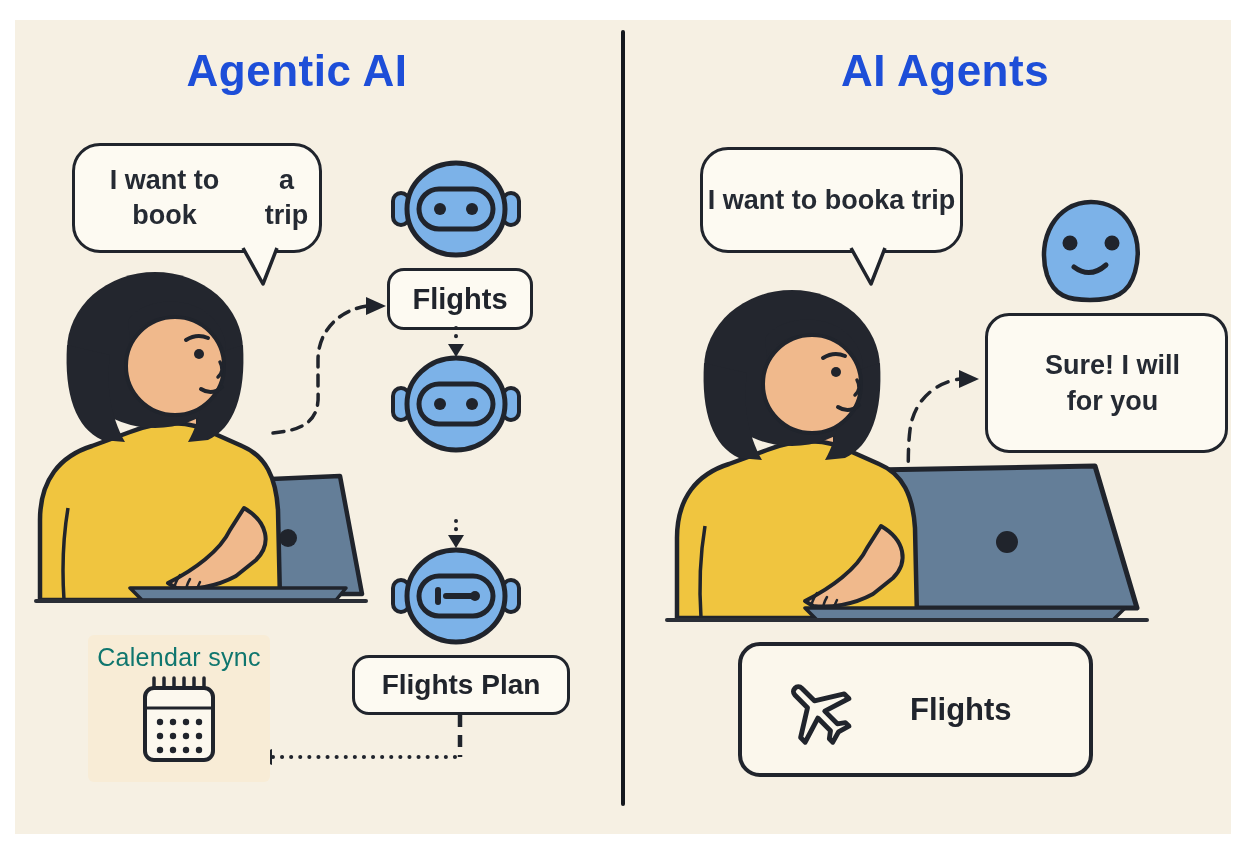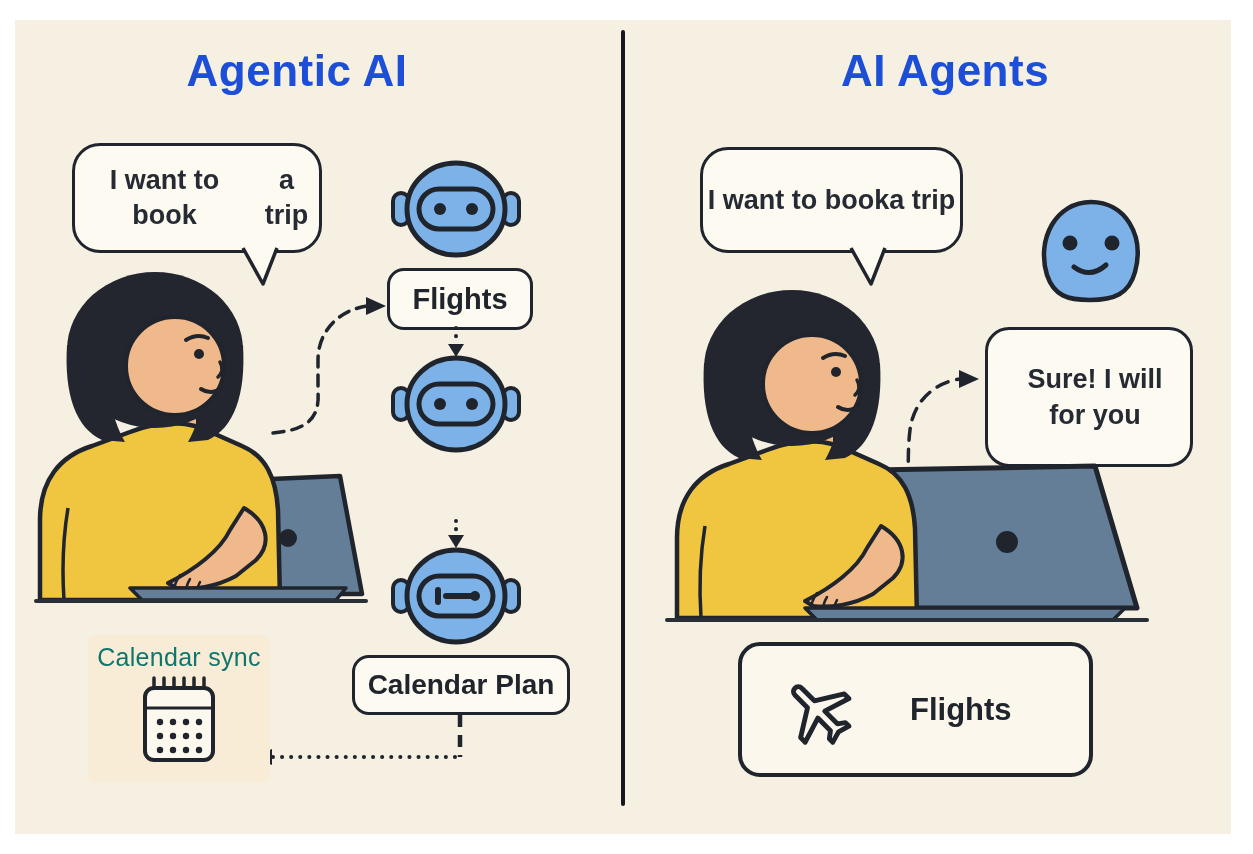--- a/index.html
+++ b/index.html
@@ -154,21 +154,21 @@
 
     <svg class="abs" style="left:427px; top:499px;" width="28" height="30" viewBox="0 0 28 30">
       <path d="M14,2 L14,16" stroke="#20242c" stroke-width="4" stroke-dasharray="0.1 8" stroke-linecap="round" fill="none"></path>
       <polygon points="6,16 22,16 14,29" fill="#20242c"></polygon>
     </svg>
 
     <svg class="abs" style="left:376px; top:526px;" width="130" height="100" viewBox="0 0 130 100">
         <use href="#robot-dash"></use>
       </svg>
 
-    <div class="step-box" style="left:337px; top:635px; width:218px; height:60px; font-size:28px;">Calendar Plan</div>
+    <div class="step-box" style="left:337px; top:635px; width:218px; height:60px; font-size:28px;">Flights Plan</div>
 
     <svg class="abs" style="left:235px; top:688px;" width="215" height="62" viewBox="0 0 215 62">
       <path d="M210,7 L210,49" stroke="#20242c" stroke-width="4.5" stroke-dasharray="12 8" fill="none"></path>
       <path d="M205,49 L22,49" stroke="#20242c" stroke-width="4" stroke-dasharray="0.1 9" stroke-linecap="round" fill="none"></path>
       <polygon points="22,41 22,57 3,49" fill="#20242c"></polygon>
     </svg>
 
     <div class="calendar-area" style="left:73px; top:615px; width:182px; height:147px;">
       <div class="calendar-label">Calendar sync</div>
       <svg width="82" height="94" viewBox="0 0 82 94" style="margin-top:2px;">
@@ -203,21 +203,21 @@
       <path d="M6,6 L26,42 L40,6" fill="none" stroke="#20242c" stroke-width="3.5" stroke-linejoin="round"></path>
     </svg>
 
     <svg class="abs" style="left:1015px; top:175px;" width="120" height="108" viewBox="0 0 120 108">
       <path d="M17,80 C6,44 26,7 61,7 C95,7 115,40 105,77 C99,99 84,105 60,105 C38,105 24,101 17,80 Z" fill="#7cb2e8" stroke="#20242c" stroke-width="4.5"></path>
       <circle cx="40" cy="48" r="7.5" fill="#20242c"></circle>
       <circle cx="82" cy="48" r="7.5" fill="#20242c"></circle>
       <path d="M44,72 Q60,84 76,70" fill="none" stroke="#20242c" stroke-width="5" stroke-linecap="round"></path>
     </svg>
 
-    <div class="sure-box" style="left:970px; top:307px; width:208px; height:140px;padding-left:12px;">
+    <div class="sure-box" style="left:970px; top:293px; width:243px; height:140px;padding-left:12px;">
       <span>Sure! I will</span>
       <span>for you</span>
     </div>
 
     <svg class="abs" style="left:875px; top:340px;" width="105" height="255" viewBox="0 0 105 255">
       <path d="M27,227 C22,175 15,110 20,70 C24,38 48,22 70,19" fill="none" stroke="#20242c" stroke-width="3.5" stroke-dasharray="12 9" stroke-linecap="round"></path>
       <polygon points="69,10 89,19 69,28" fill="#20242c"></polygon>
     </svg>
 
     <svg class="abs" style="left:640px; top:250px;" width="560" height="356" viewBox="0 0 560 356">

